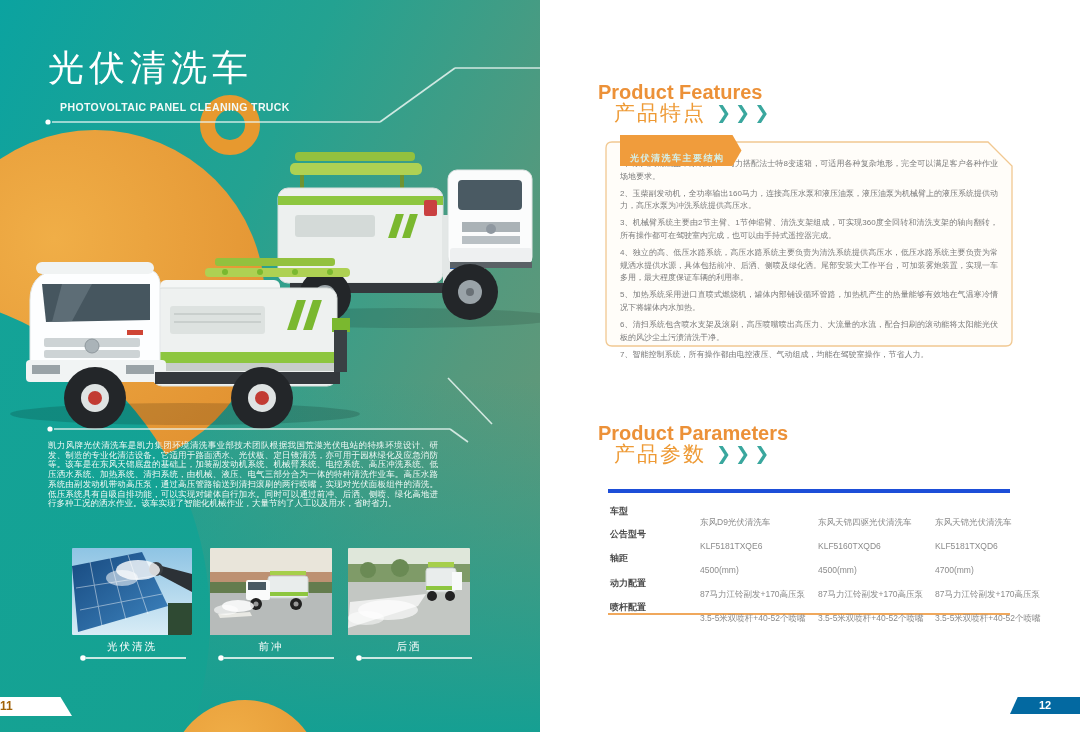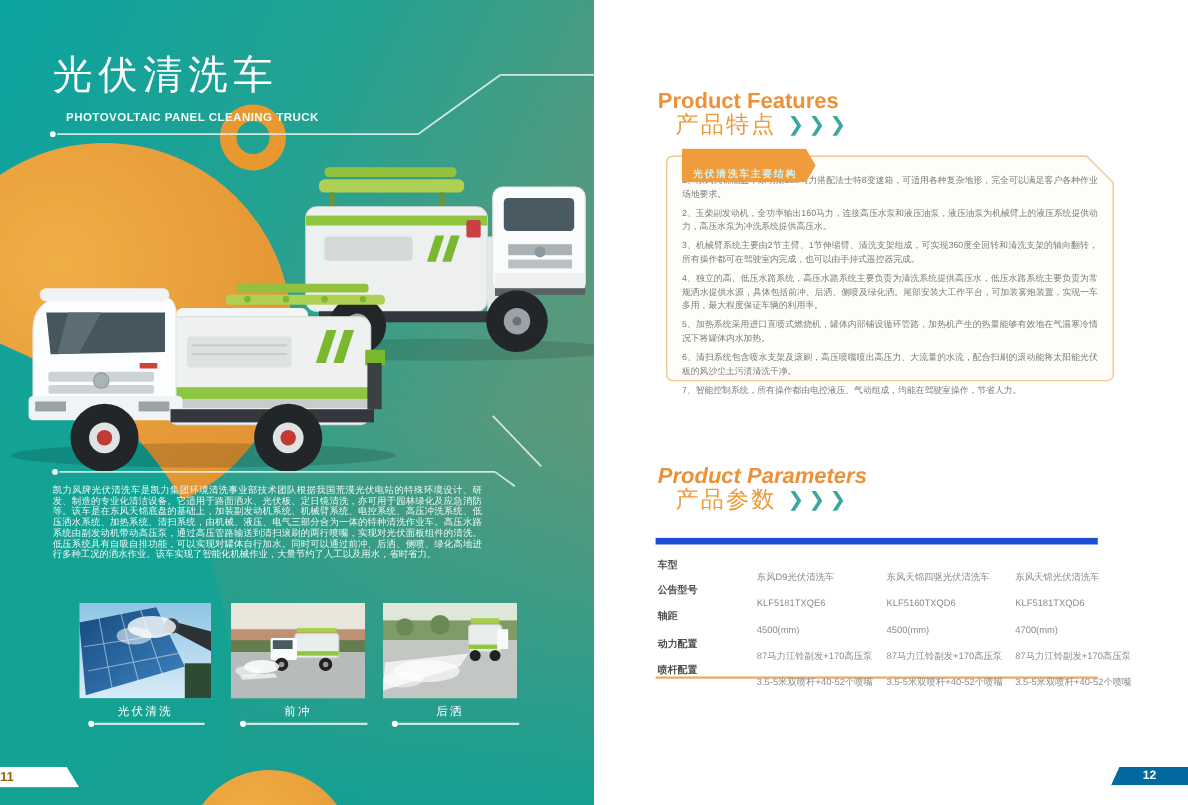--- a/index.html
+++ b/index.html
@@ -48,22 +48,22 @@
       letter-spacing:4px;vertical-align:1px;}
   .chevrons span{display:inline-block;}
   .features-box-svg{position:absolute;left:64px;top:140px;}
   .structure-tag{position:absolute;left:80px;top:135px;height:15px;line-height:15px;
       background:#f09c3c;color:#d4f0ea;font-size:9px;font-weight:bold;letter-spacing:1.5px;
       padding:16px 17px 0 10px;z-index:3;
       clip-path:polygon(0 0,calc(100% - 9px) 0,100% 50%,calc(100% - 9px) 100%,0 100%);}
   .feature-list{position:absolute;left:80px;top:158px;width:378px;z-index:2;}
   .feature-item{font-size:8px;line-height:12.6px;color:#7b7b7b;margin-bottom:4.5px;
       text-align:justify;}
-  .params-table{position:absolute;left:56px;top:489px;width:402px;
-      border-top:6px solid #1d4ed8;border-bottom:2px solid #f0a85c;}
+  .params-table{position:absolute;left:68px;top:489px;width:402px;
+      border-top:4px solid #1d4ed8;border-bottom:2px solid #f0a85c;}
   .p-row{display:grid;grid-template-columns:92px 118px 117px 1fr;height:24px;
       align-items:center;}
   .p-label{font-size:9px;font-weight:bold;color:#4c4c4c;white-space:nowrap;padding-left:2px;}
   .p-val{font-size:8.5px;color:#8b8b8b;white-space:nowrap;margin-top:24px;}
   .tab-right{position:absolute;left:1010px;top:697px;width:70px;height:17px;background:#0369a1;
       clip-path:polygon(11% 0,100% 0,100% 100%,0 100%);color:#ffffff;font-size:11px;
       font-weight:bold;line-height:17px;text-align:center;}
 </style>
 </head>
 <body>
@@ -263,21 +263,21 @@
     <div class="feature-list">
       <div class="feature-item">1、东风天锦底盘，康明斯230马力搭配法士特8变速箱，可适用各种复杂地形，完全可以满足客户各种作业场地要求。</div>
       <div class="feature-item">2、玉柴副发动机，全功率输出160马力，连接高压水泵和液压油泵，液压油泵为机械臂上的液压系统提供动力，高压水泵为冲洗系统提供高压水。</div>
       <div class="feature-item">3、机械臂系统主要由2节主臂、1节伸缩臂、清洗支架组成，可实现360度全回转和清洗支架的轴向翻转，所有操作都可在驾驶室内完成，也可以由手持式遥控器完成。</div>
       <div class="feature-item">4、独立的高、低压水路系统，高压水路系统主要负责为清洗系统提供高压水，低压水路系统主要负责为常规洒水提供水源，具体包括前冲、后洒、侧喷及绿化洒。尾部安装大工作平台，可加装雾炮装置，实现一车多用，最大程度保证车辆的利用率。</div>
       <div class="feature-item">5、加热系统采用进口直喷式燃烧机，罐体内部铺设循环管路，加热机产生的热量能够有效地在气温寒冷情况下将罐体内水加热。</div>
       <div class="feature-item">6、清扫系统包含喷水支架及滚刷，高压喷嘴喷出高压力、大流量的水流，配合扫刷的滚动能将太阳能光伏板的风沙尘土污渍清洗干净。</div>
       <div class="feature-item">7、智能控制系统，所有操作都由电控液压、气动组成，均能在驾驶室操作，节省人力。</div>
     </div>
 
-    <div class="h-en" style="top:422px;font-style:italic;">Product Parameters</div>
+    <div class="h-en" style="top:422px;">Product Parameters</div>
     <div class="h-zh" style="top:440px;">
       <span>产品参数</span><span class="chevrons"><span>❯</span><span>❯</span><span>❯</span></span>
     </div>
 
     <div class="params-table">
       <div class="p-row">
         <div class="p-label">车型</div>
         <div class="p-val">东风D9光伏清洗车</div>
         <div class="p-val">东风天锦四驱光伏清洗车</div>
         <div class="p-val">东风天锦光伏清洗车</div>

